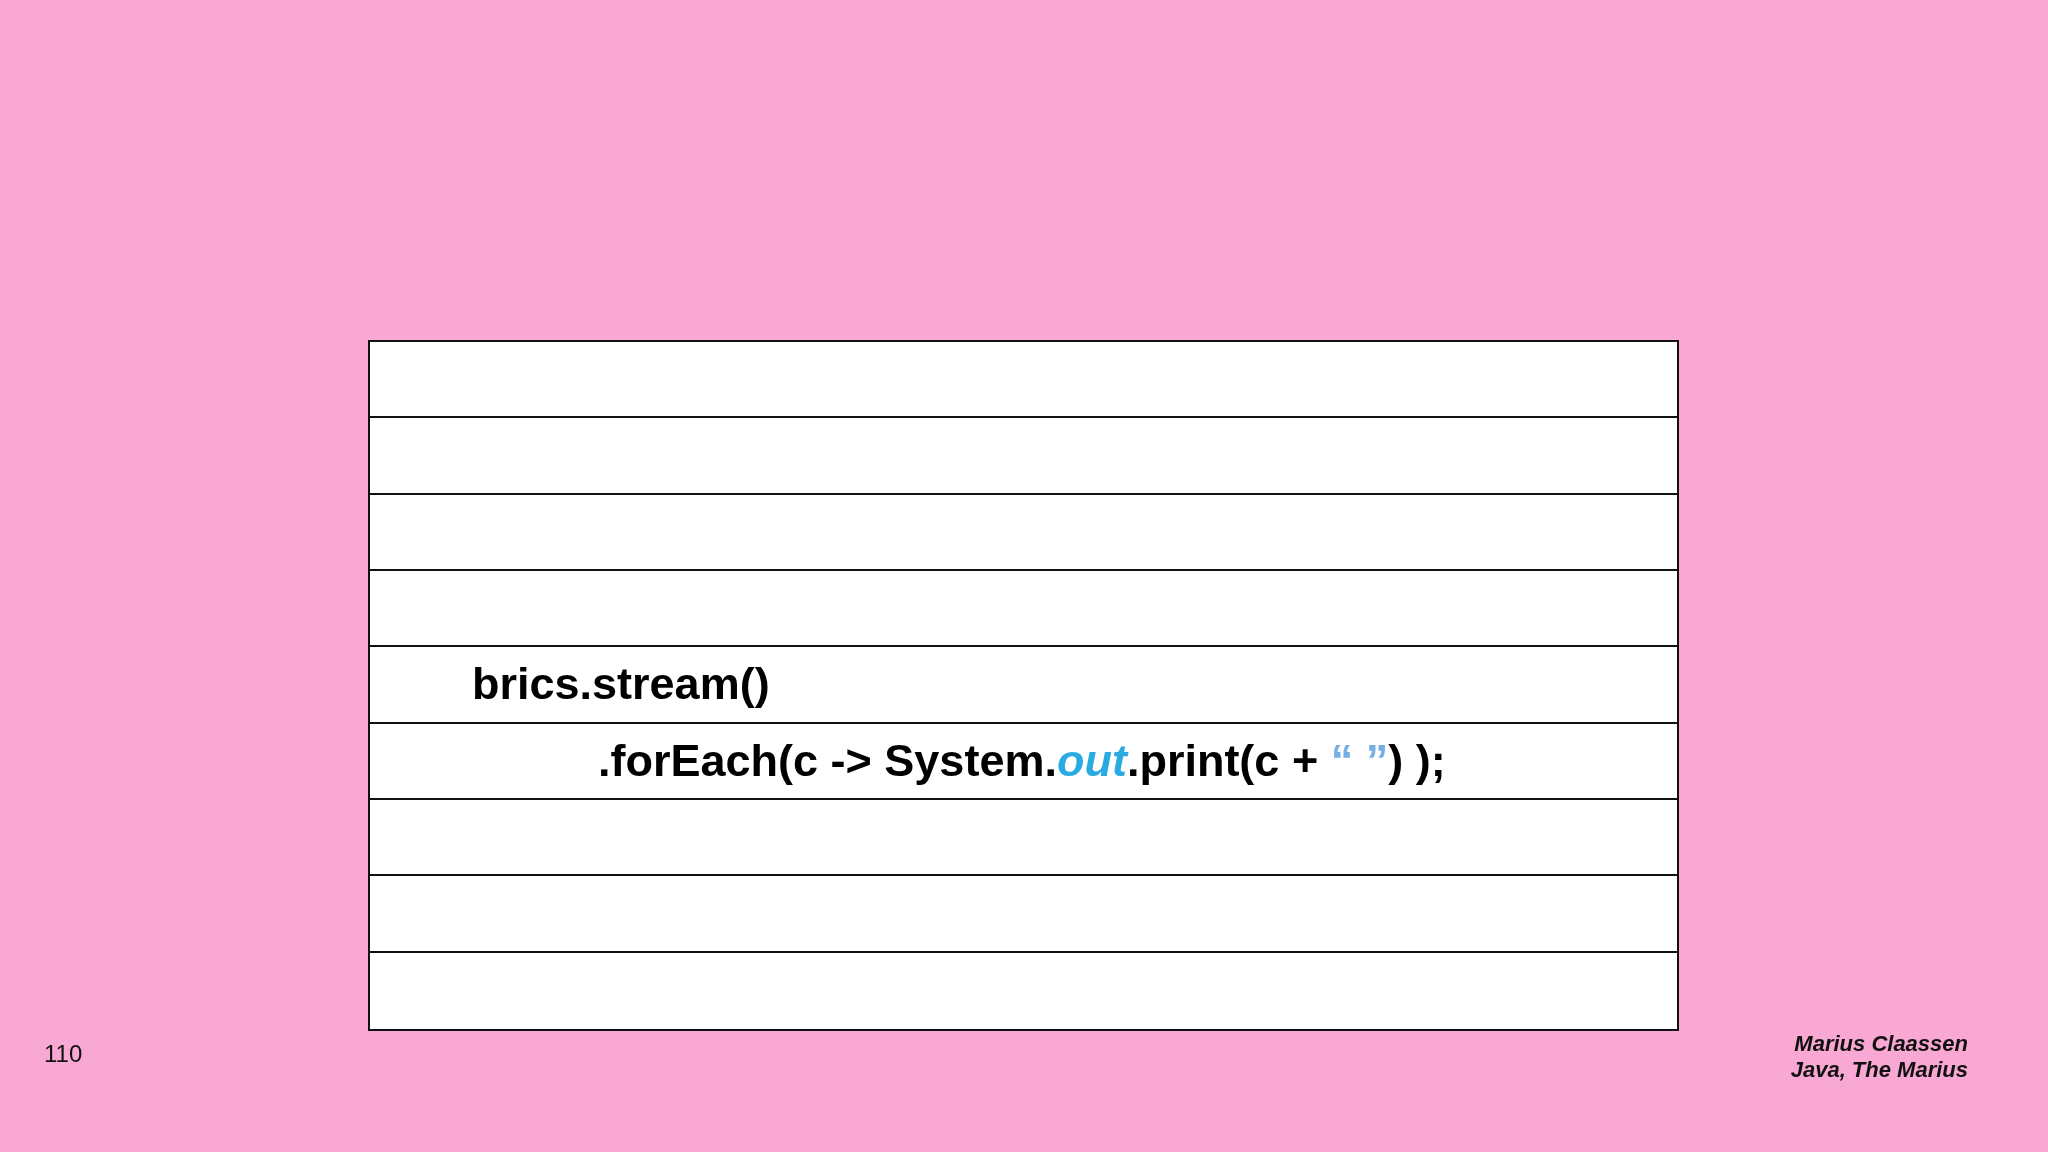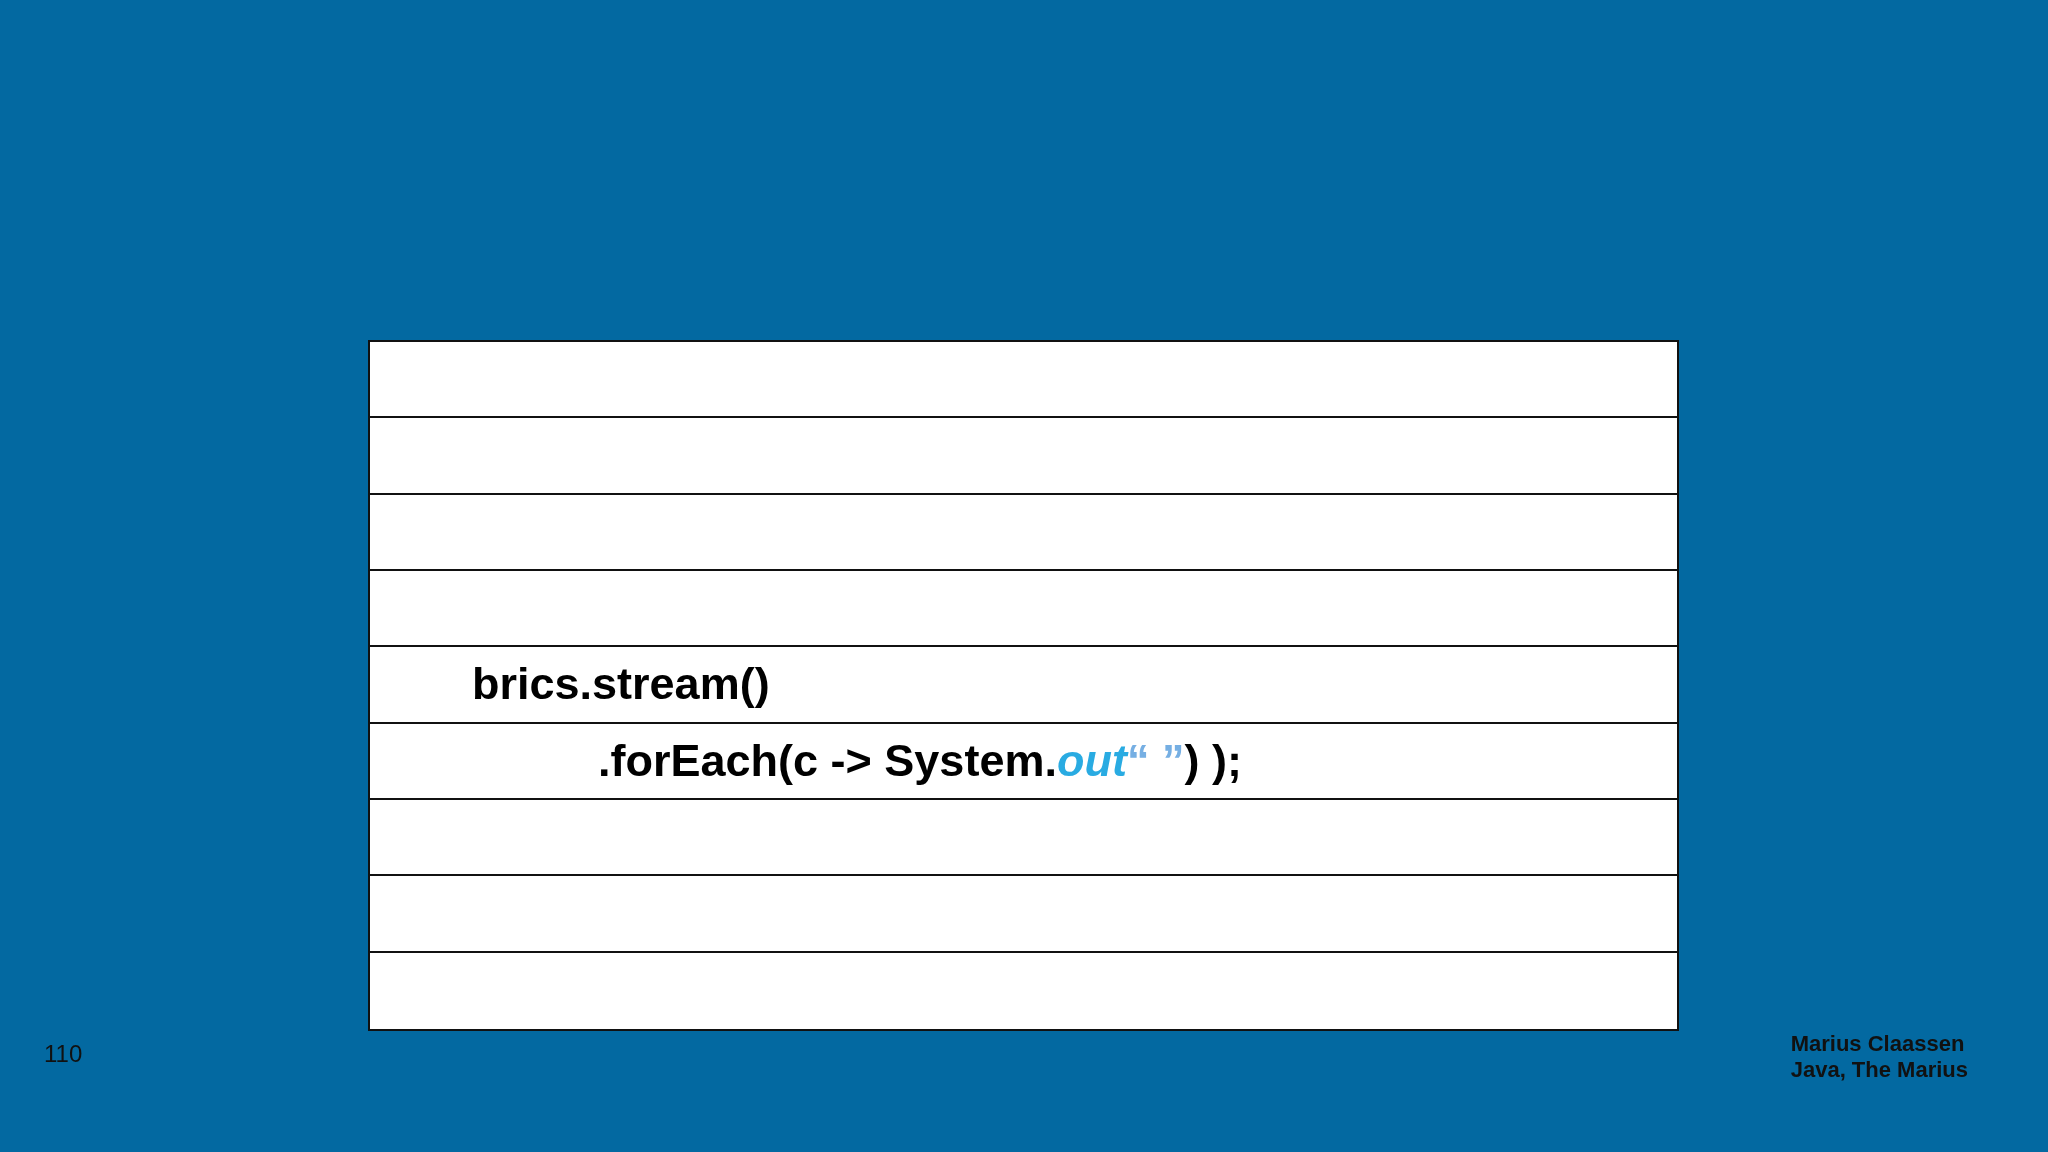--- a/index.html
+++ b/index.html
@@ -4,21 +4,21 @@
 <style>
   html, body {
     margin: 0;
     padding: 0;
     background: #ffffff;
   }
   .slide {
     position: relative;
     width: 2048px;
     height: 1152px;
-    background: #0369a1;
+    background: #f9a8d4;
     font-family: "Liberation Sans", "DejaVu Sans", sans-serif;
     overflow: hidden;
   }
   .code-table {
     position: absolute;
     left: 368px;
     top: 340px;
     width: 1311px;
     height: 691px;
     box-sizing: border-box;
@@ -51,43 +51,45 @@
     left: 44px;
     top: 1040px;
     font-size: 24px;
     font-weight: normal;
     color: #111111;
   }
   .footer {
     position: absolute;
     right: 80px;
     top: 1031px;
-    text-align: left;
+    text-align: right;
     font-size: 22px;
     font-weight: bold;
     line-height: 1.18;
     color: #111111;
+    font-style: italic;
   }
 </style>
 </head>
 <body>
 
 <div class="slide">
 
   <div class="code-table">
     <div class="table-row"></div>
     <div class="table-row"></div>
     <div class="table-row"></div>
     <div class="table-row"></div>
     <div class="table-row indent-1">
       <span class="seg-code">brics.stream()</span>
     </div>
     <div class="table-row indent-2">
       <span class="seg-code">.forEach(c -&gt; System.</span>
       <span class="seg-field">out</span>
+      <span class="seg-code">.print(c + </span>
       <span class="seg-string">“ ”</span>
       <span class="seg-code">) );</span>
     </div>
     <div class="table-row"></div>
     <div class="table-row"></div>
     <div class="table-row"></div>
   </div>
 
   <div class="page-number">110</div>
 

